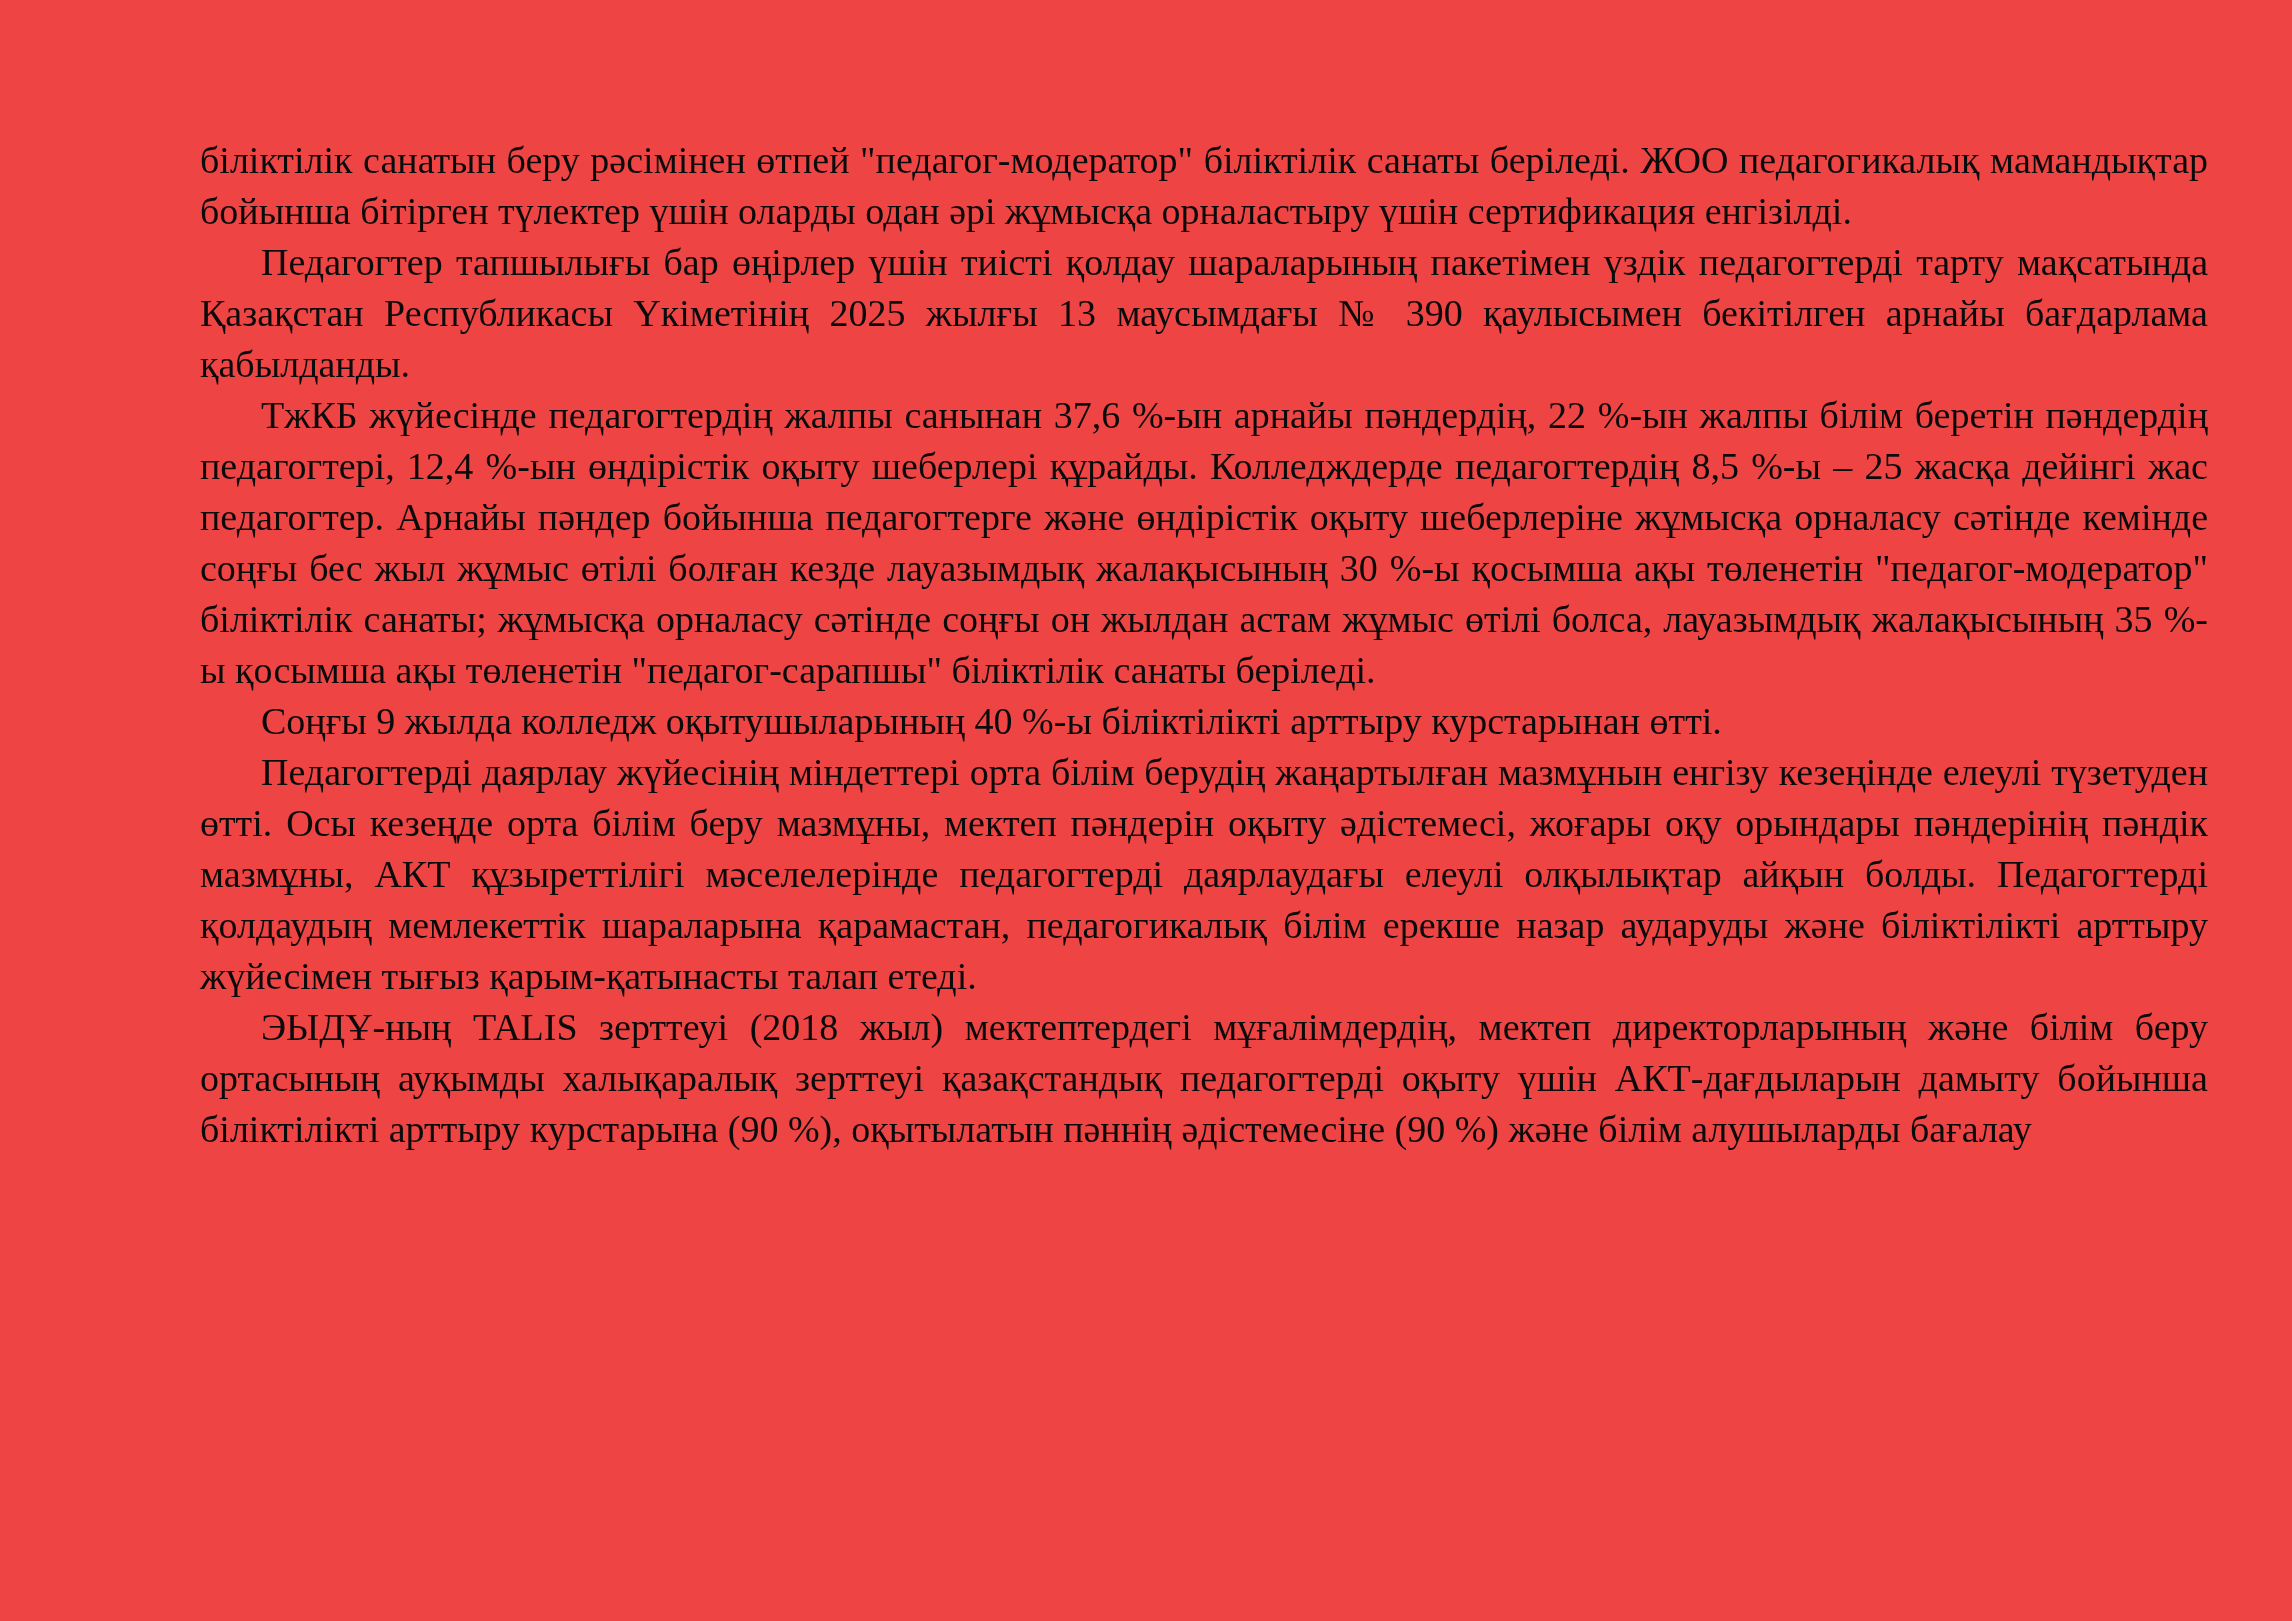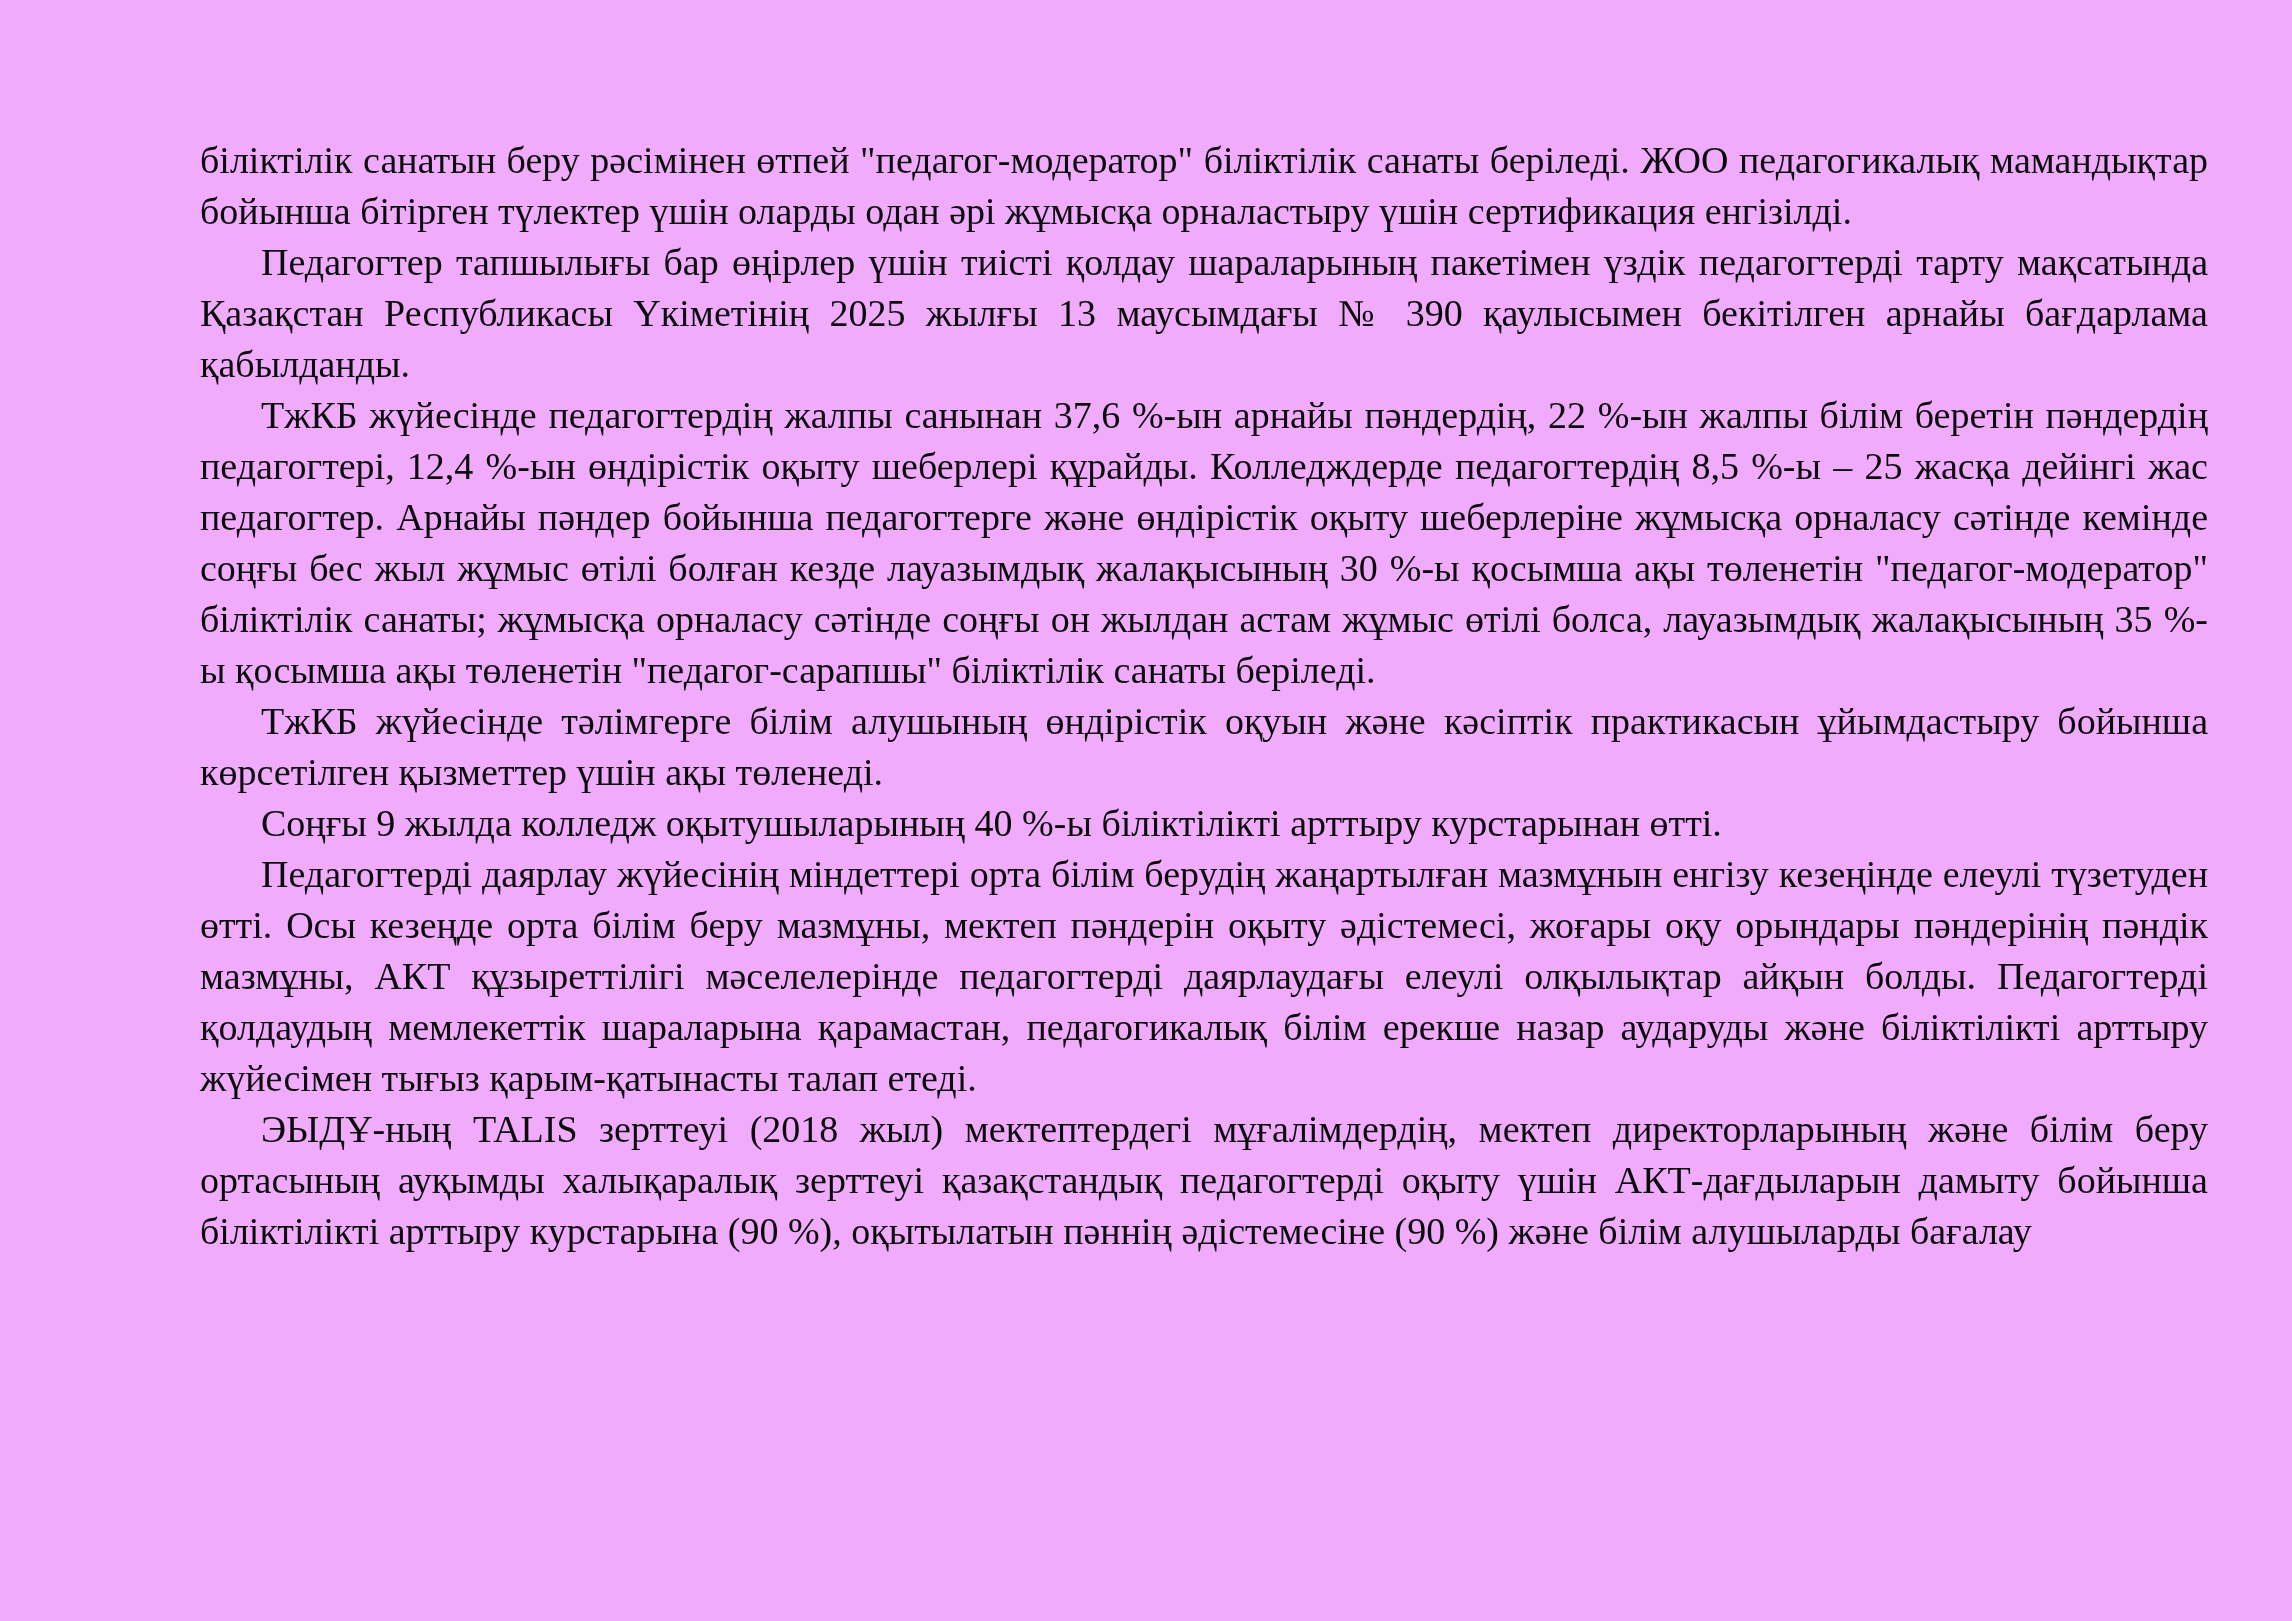--- a/index.html
+++ b/index.html
@@ -4,21 +4,21 @@
 <style>
   html, body {
     margin: 0;
     padding: 0;
     background: #ffffff;
   }
   .page {
     position: relative;
     width: 2293px;
     height: 1621px;
-    background: #f0abfc;
+    background: #ef4444;
     overflow: hidden;
   }
   .text-block {
     position: absolute;
     left: 200px;
     top: 135px;
     width: 2008px;
     font-family: "Liberation Serif", "DejaVu Serif", serif;
     font-size: 38px;
     line-height: 51px;
@@ -35,19 +35,18 @@
   }
 </style>
 </head>
 <body>
 
 <div class="page">
   <div class="text-block" style="color: rgb(11, 11, 11);">
       <p class="no-indent">біліктілік санатын беру рәсімінен өтпей "педагог-модератор" біліктілік санаты беріледі. ЖОО педагогикалық мамандықтар бойынша бітірген түлектер үшін оларды одан әрі жұмысқа орналастыру үшін сертификация енгізілді.</p>
       <p>Педагогтер тапшылығы бар өңірлер үшін тиісті қолдау шараларының пакетімен үздік педагогтерді тарту мақсатында Қазақстан Республикасы Үкіметінің 2025 жылғы 13 маусымдағы № 390 қаулысымен бекітілген арнайы бағдарлама қабылданды.</p>
       <p>ТжКБ жүйесінде педагогтердің жалпы санынан 37,6 %-ын арнайы пәндердің, 22 %-ын жалпы білім беретін пәндердің педагогтері, 12,4 %-ын өндірістік оқыту шеберлері құрайды. Колледждерде педагогтердің 8,5 %-ы – 25 жасқа дейінгі жас педагогтер. Арнайы пәндер бойынша педагогтерге және өндірістік оқыту шеберлеріне жұмысқа орналасу сәтінде кемінде соңғы бес жыл жұмыс өтілі болған кезде лауазымдық жалақысының 30 %-ы қосымша ақы төленетін "педагог-модератор" біліктілік санаты; жұмысқа орналасу сәтінде соңғы он жылдан астам жұмыс өтілі болса, лауазымдық жалақысының 35 %-ы қосымша ақы төленетін "педагог-сарапшы" біліктілік санаты беріледі.</p>
-      <p>ТжКБ жүйесінде тәлімгерге білім алушының өндірістік оқуын және кәсіптік практикасын ұйымдастыру бойынша көрсетілген қызметтер үшін ақы төленеді.</p>
       <p>Соңғы 9 жылда колледж оқытушыларының 40 %-ы біліктілікті арттыру курстарынан өтті.</p>
       <p>Педагогтерді даярлау жүйесінің міндеттері орта білім берудің жаңартылған мазмұнын енгізу кезеңінде елеулі түзетуден өтті. Осы кезеңде орта білім беру мазмұны, мектеп пәндерін оқыту әдістемесі, жоғары оқу орындары пәндерінің пәндік мазмұны, АКТ құзыреттілігі мәселелерінде педагогтерді даярлаудағы елеулі олқылықтар айқын болды. Педагогтерді қолдаудың мемлекеттік шараларына қарамастан, педагогикалық білім ерекше назар аударуды және біліктілікті арттыру жүйесімен тығыз қарым-қатынасты талап етеді.</p>
       <p>ЭЫДҰ-ның TALIS зерттеуі (2018 жыл) мектептердегі мұғалімдердің, мектеп директорларының және білім беру ортасының ауқымды халықаралық зерттеуі қазақстандық педагогтерді оқыту үшін АКТ-дағдыларын дамыту бойынша біліктілікті арттыру курстарына (90 %), оқытылатын пәннің әдістемесіне (90 %) және білім алушыларды бағалау</p>
     </div>
 </div>
 
 
 </body></html>

